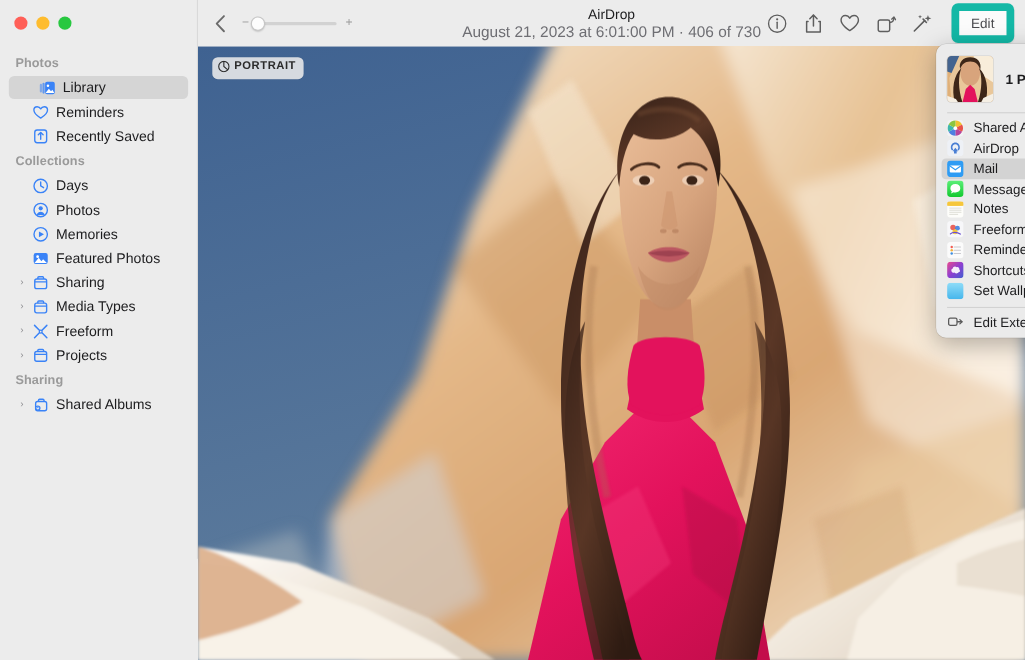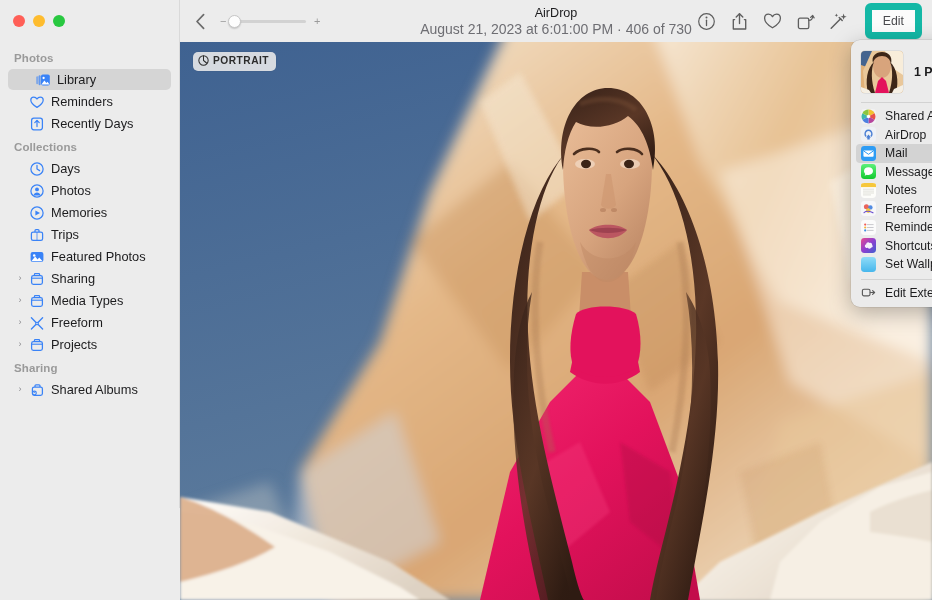--- a/index.html
+++ b/index.html
@@ -182,21 +182,21 @@
         </div>
         <div class="sb-row indent">
           <span class="sb-chev">›</span>
           <span class="sb-ico">
             <svg width="16" height="16" viewBox="0 0 16 16" fill="none">
               <rect x="2.6" y="2.2" width="10.8" height="11.6" rx="2.2" stroke="#3a83f7" stroke-width="1.25"></rect>
                 <path d="M8 10.6 V4.6" stroke="#3a83f7" stroke-width="1.25" stroke-linecap="round"></path>
                 <path d="M5.8 6.6 L8 4.4 L10.2 6.6" stroke="#3a83f7" stroke-width="1.25" stroke-linecap="round" stroke-linejoin="round"></path>
             </svg>
           </span>
-          <span class="sb-label">Recently Days</span>
+          <span class="sb-label">Recently Saved</span>
         </div>
         <div class="sb-header">Collections</div>
         <div class="sb-row indent">
           <span class="sb-chev">›</span>
           <span class="sb-ico">
             <svg width="16" height="16" viewBox="0 0 16 16" fill="none">
               <circle cx="8" cy="8" r="6.1" stroke="#3a83f7" stroke-width="1.25"></circle>
                 <path d="M8 4.4 V8 L10.6 9.6" stroke="#3a83f7" stroke-width="1.25" stroke-linecap="round"></path>
             </svg>
           </span>
@@ -215,31 +215,20 @@
         </div>
         <div class="sb-row indent">
           <span class="sb-chev">›</span>
           <span class="sb-ico">
             <svg width="16" height="16" viewBox="0 0 16 16" fill="none">
               <circle cx="8" cy="8" r="6.1" stroke="#3a83f7" stroke-width="1.25"></circle>
                 <path d="M6.4 5.4 L11 8 L6.4 10.6 Z" fill="#3a83f7"></path>
             </svg>
           </span>
           <span class="sb-label">Memories</span>
-        </div>
-        <div class="sb-row indent">
-          <span class="sb-chev">›</span>
-          <span class="sb-ico">
-            <svg width="16" height="16" viewBox="0 0 16 16" fill="none">
-              <rect x="2.4" y="5" width="11.2" height="8.4" rx="1.7" stroke="#3a83f7" stroke-width="1.25"></rect>
-                <path d="M6 5 V3.6 C6 3 6.4 2.6 7 2.6 H9 C9.6 2.6 10 3 10 3.6 V5" stroke="#3a83f7" stroke-width="1.25" stroke-linejoin="round"></path>
-                <path d="M8 5 V13.4" stroke="#3a83f7" stroke-width="1.1" opacity=".7"></path>
-            </svg>
-          </span>
-          <span class="sb-label">Trips</span>
         </div>
         <div class="sb-row indent">
           <span class="sb-chev">›</span>
           <span class="sb-ico">
             <svg width="16" height="16" viewBox="0 0 16 16" fill="none">
               <rect x="1.6" y="3" width="12.8" height="10" rx="2" fill="#3a83f7"></rect>
                 <circle cx="5.2" cy="6.4" r="1.25" fill="#fff"></circle>
                 <path d="M2.4 12.2 L6.2 7.4 L8.6 10.4 L10.2 8.6 L13.6 12.2 Z" fill="#fff"></path>
             </svg>
           </span>

